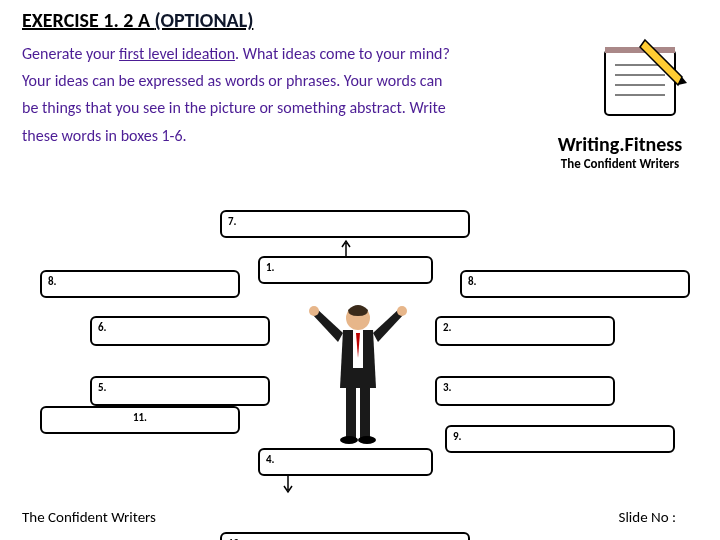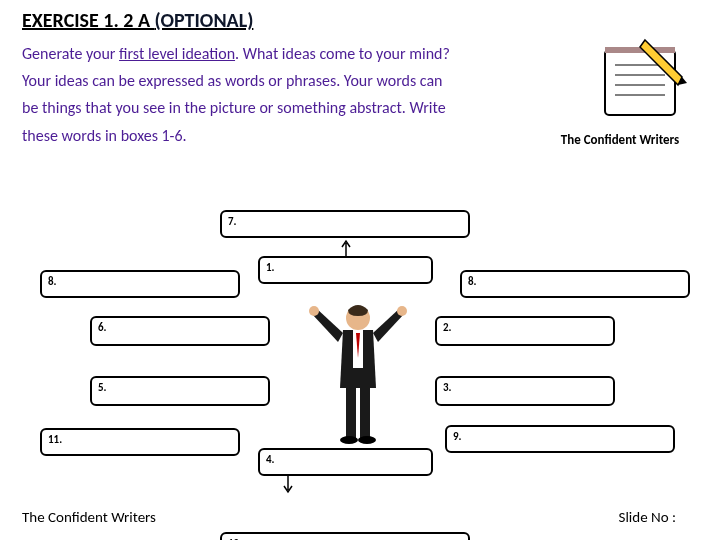--- a/index.html
+++ b/index.html
@@ -95,20 +95,21 @@
   <path d="M15 15 L85 15" stroke="#a88" stroke-width="6"></path>
   <line x1="25" y1="30" x2="75" y2="30" stroke="#000"></line>
   <line x1="25" y1="40" x2="75" y2="40" stroke="#000"></line>
   <line x1="25" y1="50" x2="75" y2="50" stroke="#000"></line>
   <line x1="25" y1="60" x2="75" y2="60" stroke="#000"></line>
   <path d="M55 5 L92 42 L88 50 L50 12 Z" fill="#fc3" stroke="#000" stroke-width="1.5"></path>
   <path d="M88 50 L92 42 L97 48 Z" fill="#000"></path>
 </svg>
 
 <div class="brand">
+  <div class="brand-title">Writing.Fitness</div>
   <div class="brand-sub">The Confident Writers</div>
 </div>
 
 <div class="box small" style="left:220px; top:210px; width:250px;"><span>7.</span></div>
 
 <svg style="position:absolute; left:340px; top:237px; width:12px; height:20px;">
     <path d="M6 20 L6 6 M2 10 L6 4 L10 10" stroke="#000" stroke-width="1.5" fill="none"></path>
   </svg>
 
 <div class="box small" style="left:258px; top:256px; width:175px;"><span>1.</span></div>
@@ -118,21 +119,21 @@
 <div class="box small" style="left:460px; top:270px; width:230px;"><span>8.</span></div>
 
 <div class="box med" style="left:90px; top:316px; width:180px;"><span>6.</span></div>
 
 <div class="box med" style="left:435px; top:316px; width:180px;"><span>2.</span></div>
 
 <div class="box med" style="left:90px; top:376px; width:180px;"><span>5.</span></div>
 
 <div class="box med" style="left:435px; top:376px; width:180px;"><span>3.</span></div>
 
-<div class="box small" style="left:40px; top:428px; width:200px;"><span>11.</span></div>
+<div class="box small" style="left:40px; top:406px; width:200px;text-align:center;"><span>11.</span></div>
 
 <div class="box small" style="left:445px; top:425px; width:230px;"><span>9.</span></div>
 
 <div class="box small" style="left:258px; top:448px; width:175px;"><span>4.</span></div>
 
 <svg style="position:absolute; left:282px; top:476px; width:12px; height:20px;">
     <path d="M6 0 L6 14 M2 10 L6 16 L10 10" stroke="#000" stroke-width="1.5" fill="none"></path>
   </svg>
 
 <div class="box small" style="left:220px; top:495px; width:250px;margin-top:37px;"><span>10.</span></div>

